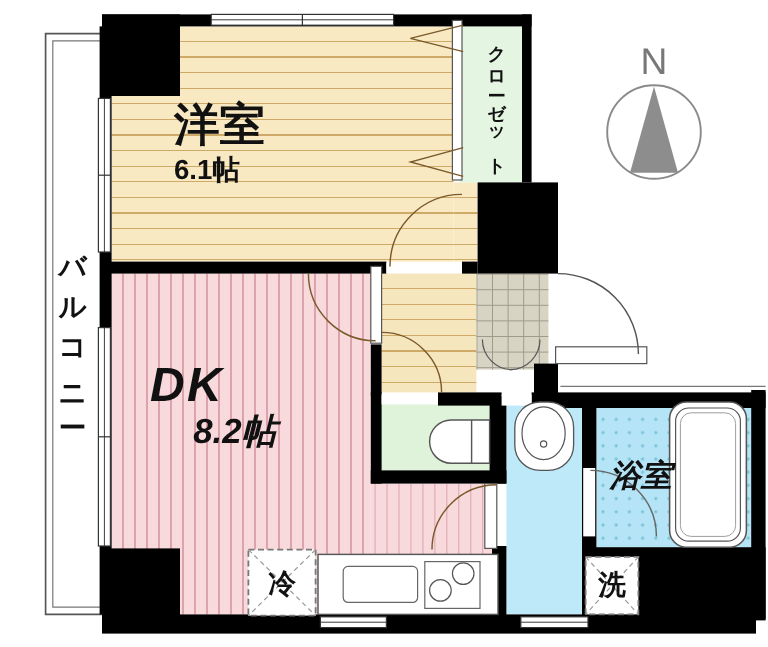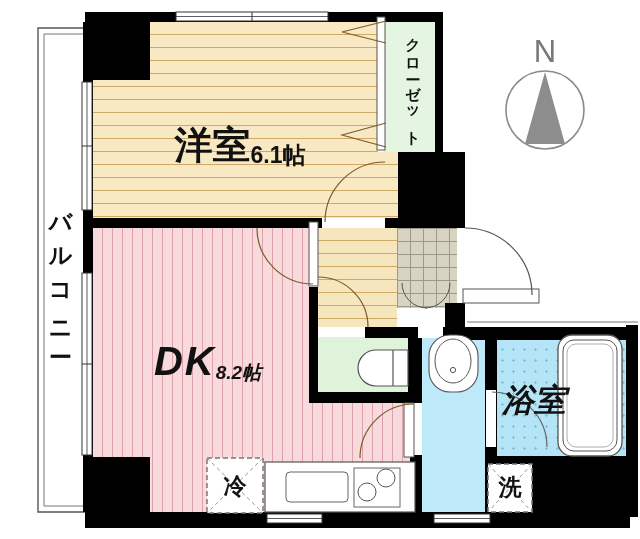--- a/index.html
+++ b/index.html
@@ -14,29 +14,29 @@
   .f-dk{background:repeating-linear-gradient(90deg,#f8d9dc 0 9px,#dda3ac 9px 10px);}
   .f-closet{background:#e4f5e2;}
   .f-toilet{background:#dff3da;}
   .f-wash{background:#bee9f8;}
   .f-bath{background-color:#b4e4f5;background-image:radial-gradient(#7cc3da 1.2px,rgba(0,0,0,0) 1.3px);background-size:11px 11px;}
   .f-genkan{background-color:#d8d4c4;background-image:linear-gradient(#9d9a8b 1px,rgba(0,0,0,0) 1px),linear-gradient(90deg,#9d9a8b 1px,rgba(0,0,0,0) 1px);background-size:13px 13px;}
   
   svg.overlay{position:absolute;left:0;top:0;z-index:2;}
   
   .txt{position:absolute;z-index:3;line-height:1.15;}
-  .room-label{display:flex;flex-direction:row;align-items:flex-end;justify-content:center;font-weight:bold;}
+  .room-label{display:flex;flex-direction:column;align-items:flex-start;justify-content:center;font-weight:bold;}
   .lbl-yoshitsu{font-size:38px;}
   .sz-yoshitsu{font-size:23px;}
   .lbl-dk{font-size:40px;font-style:italic;letter-spacing:2px;}
-  .sz-dk{font-size:19px;font-style:italic;}
+  .sz-dk{font-size:29px;font-style:italic;margin-left:36px;}
   .vtext{writing-mode:vertical-rl;text-orientation:upright;font-weight:bold;text-align:center;}
   .t-balcony{font-size:23px;letter-spacing:11px;}
   .t-closet{font-size:15px;letter-spacing:5px;}
-  .t-bath{font-size:32px;font-weight:bold;font-style:italic;text-align:center;}
+  .t-bath{font-size:26px;font-weight:bold;font-style:italic;text-align:center;}
   .t-small{font-size:23px;font-weight:bold;text-align:center;}
   .t-north{font-size:31px;color:#787878;text-align:center;font-weight:400;}
 </style>
 </head>
 <body>
 
 <div class="plan">
 
   <div class="fill f-yoshitsu" style="left:93px;top:22px;width:285px;height:196px;"></div>
   <div class="fill f-yoshitsu" style="left:378px;top:152px;width:20px;height:66px;"></div>

